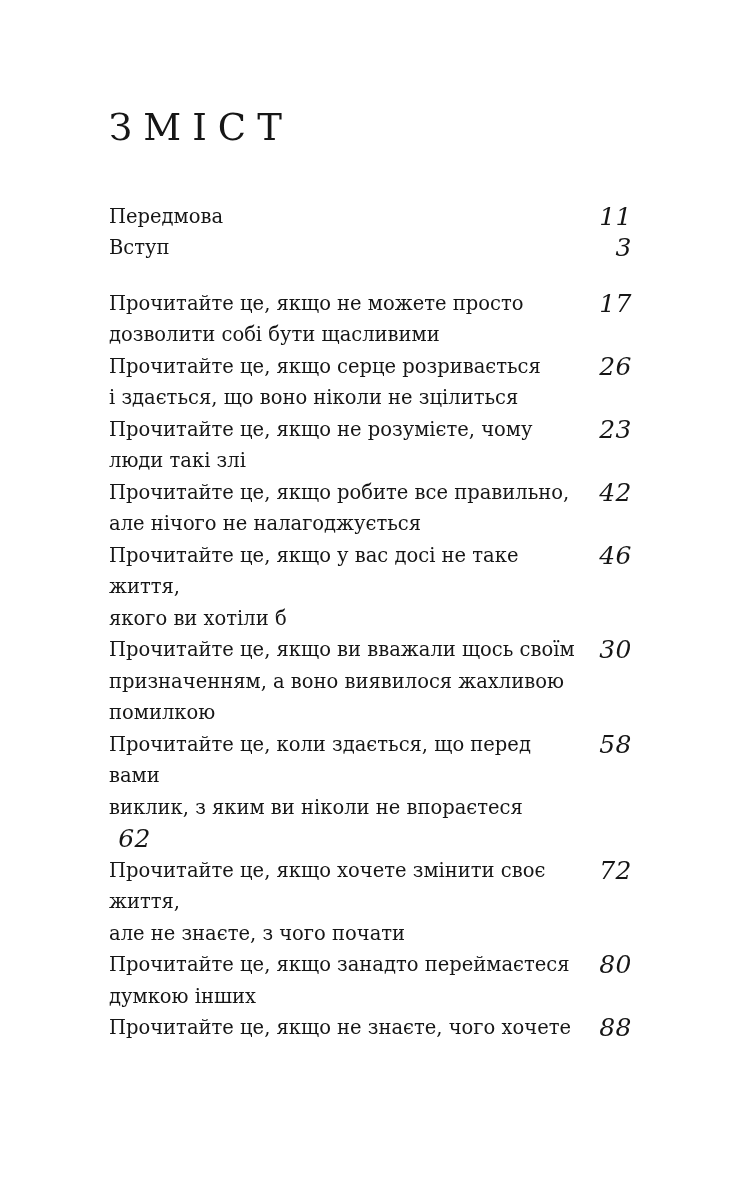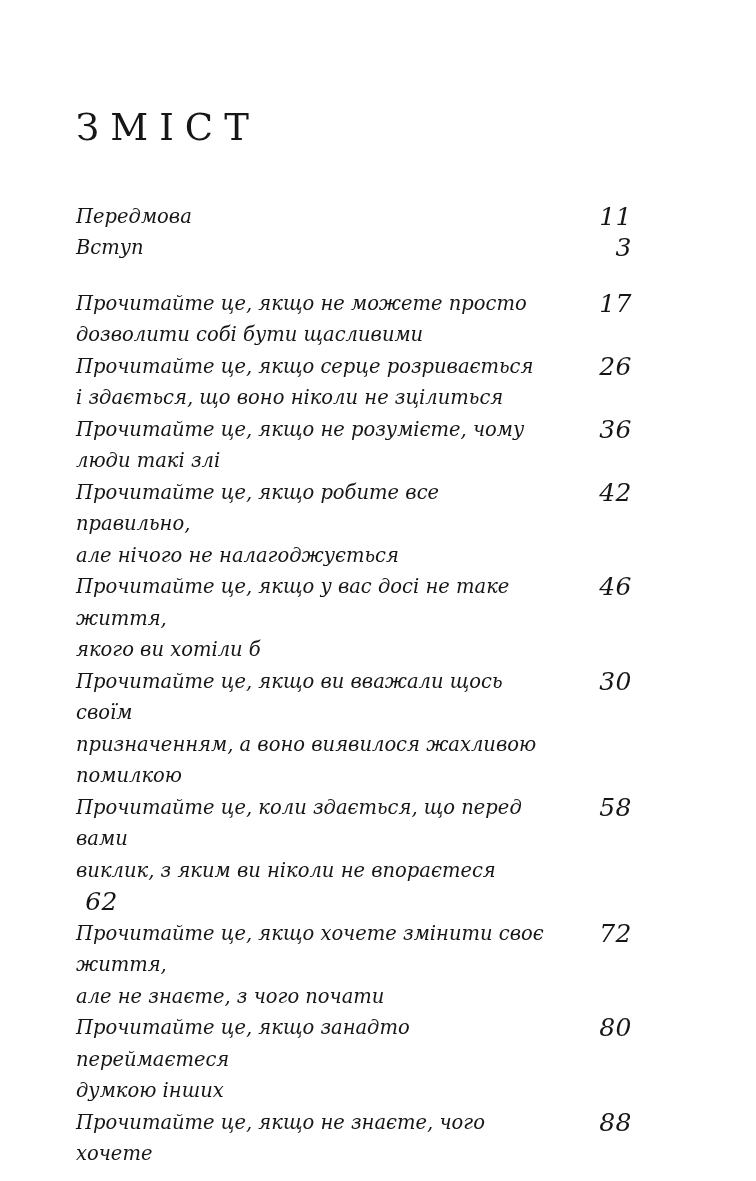--- a/index.html
+++ b/index.html
@@ -11,21 +11,21 @@
     height: 1181px;
     background: #ffffff;
     font-family: "DejaVu Serif", "Liberation Serif", serif;
     color: #161616;
     overflow: hidden;
   }
   .page {
     box-sizing: border-box;
     width: 756px;
     height: 1181px;
-    padding: 108px 124px 0 76px;
+    padding: 108px 124px 0 109px;
   }
   .toc-title {
     margin: 0;
     font-size: 37px;
     font-weight: normal;
     letter-spacing: 0.30em;
     line-height: 1.1;
   }
   .toc-section {
     margin-top: 52px;
@@ -36,21 +36,20 @@
   .entry {
     display: flex;
     justify-content: space-between;
     align-items: flex-start;
   }
   .entry-title {
     white-space: pre-line;
     font-size: 19.5px;
     line-height: 31.5px;
     max-width: 475px;
-    font-style: italic;
   }
   .entry-page {
     font-style: italic;
     font-size: 25px;
     line-height: 31.5px;
     text-align: right;
     min-width: 42px;
     letter-spacing: 0.02em;
   }
 </style>
@@ -81,21 +80,21 @@
 
   <div class="entry">
     <div class="entry-title">Прочитайте це, якщо серце розривається
 і здається, що воно ніколи не зцілиться</div>
     <div class="entry-page">26</div>
   </div>
 
   <div class="entry">
     <div class="entry-title">Прочитайте це, якщо не розумієте, чому
 люди такі злі</div>
-    <div class="entry-page">36</div>
+    <div class="entry-page">23</div>
   </div>
 
   <div class="entry">
     <div class="entry-title">Прочитайте це, якщо робите все правильно,
 але нічого не налагоджується</div>
     <div class="entry-page">42</div>
   </div>
 
   <div class="entry">
     <div class="entry-title">Прочитайте це, якщо у вас досі не таке життя,

